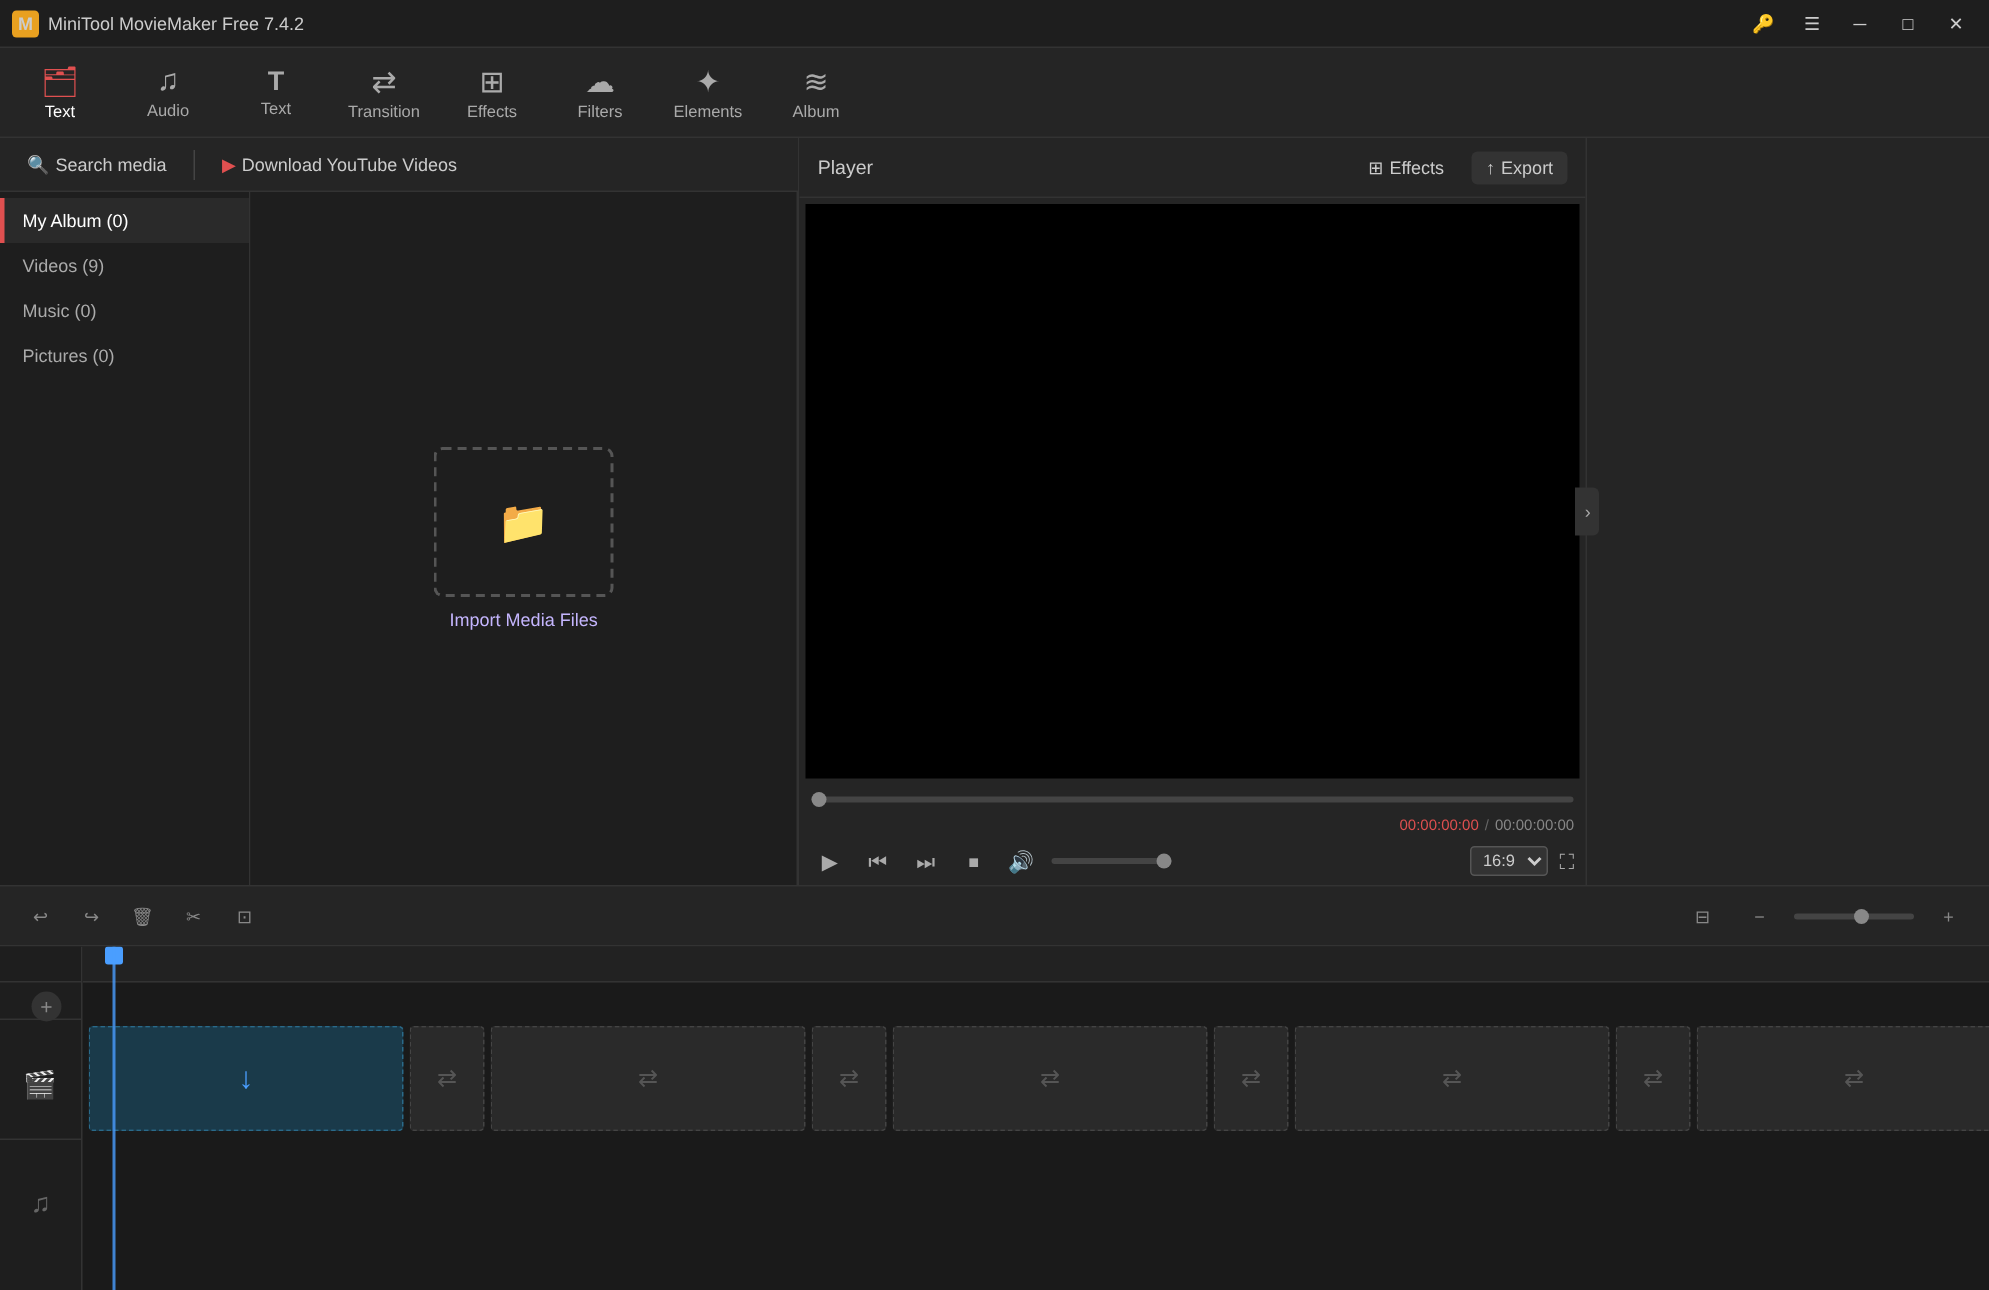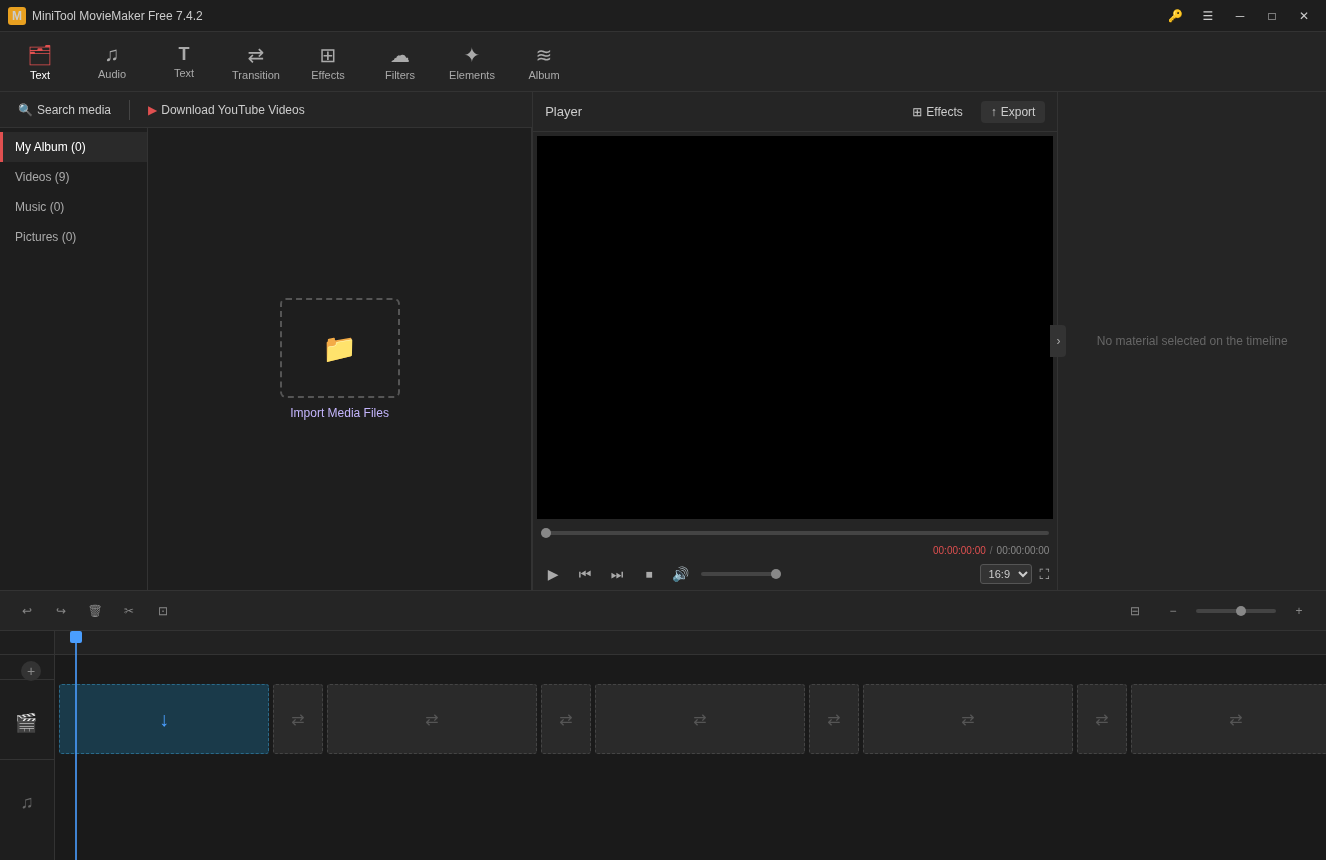--- a/index.html
+++ b/index.html
@@ -39,21 +39,21 @@
       height: 36px; border-bottom: 1px solid #333; padding: 0 8px; gap: 8px;
     }
     .media-bar-btn {
       display: flex; align-items: center; gap: 4px;
       padding: 4px 10px; border-radius: 4px; cursor: pointer; color: #ccc;
     }
     .media-bar-divider { width: 1px; height: 20px; background: #444; }
 
     
     #sidebar {
-      width: 148px; background: #1e1e1e; border-right: 1px solid #333;
+      width: 167px; background: #1e1e1e; border-right: 1px solid #333;
       padding: 4px 0;
     }
     .sidebar-item {
       padding: 8px 12px; cursor: pointer; color: #aaa; font-size: 12px;
       border-left: 3px solid transparent;
     }
     .sidebar-item.active { color: #fff; border-left: 3px solid #e05050; background: #2a2a2a; }
 
     
     #media-panel {
@@ -338,21 +338,20 @@
           <option>1:1</option>
           <option>4:3</option>
           <option>21:9</option>
         </select>
         <div class="fullscreen-btn">⛶</div>
       </div>
     </div>
 
     <div id="right-panel" style="position:relative;">
       <div class="collapse-btn" style="position:absolute;left:-8px;top:50%;transform:translateY(-50%);z-index:10;">›</div>
-      <div class="no-material">No material selected on the timeline</div>
     </div>
 
   </div>
 
   <div id="bottom-toolbar">
     <div id="bottom-toolbar-left">
       <div class="toolbar-btn">↩</div>
       <div class="toolbar-btn">↪</div>
       <div class="toolbar-btn">🗑</div>
       <div class="toolbar-btn">✂</div>

